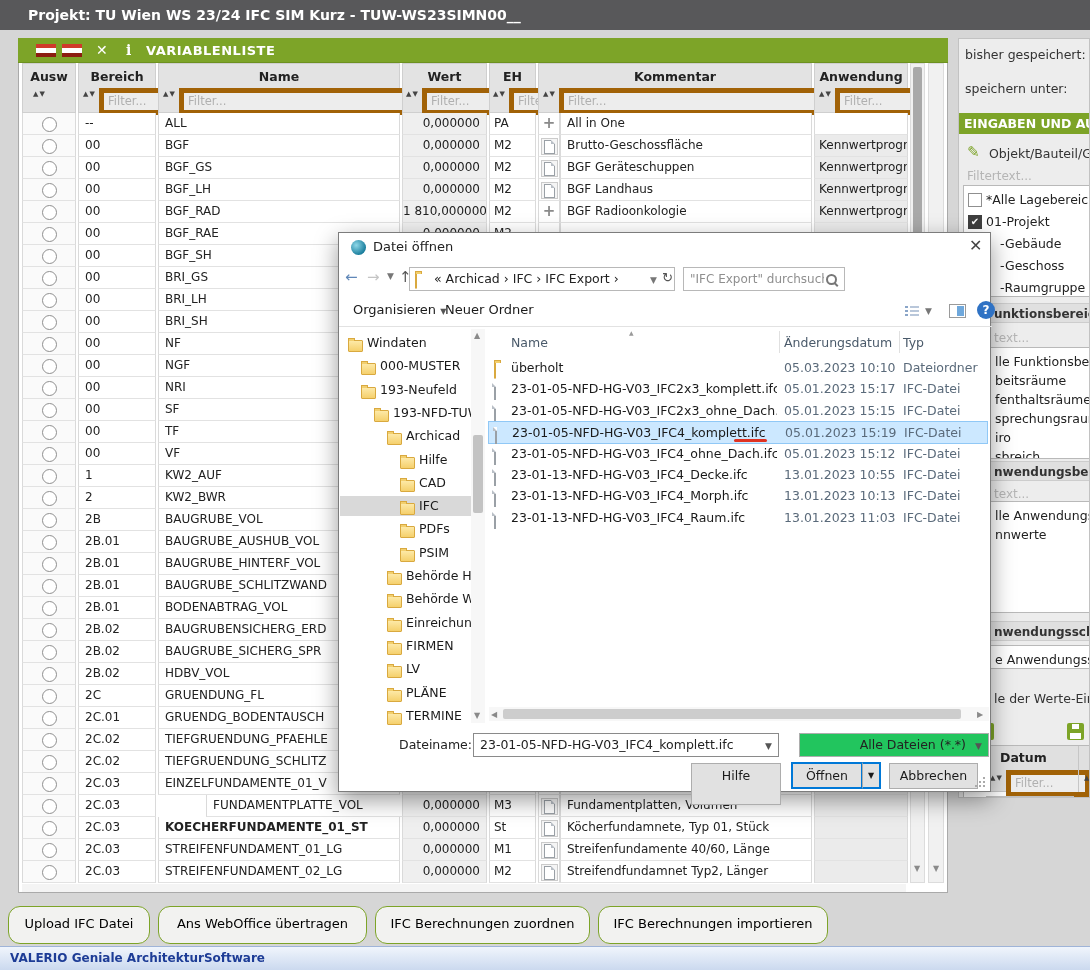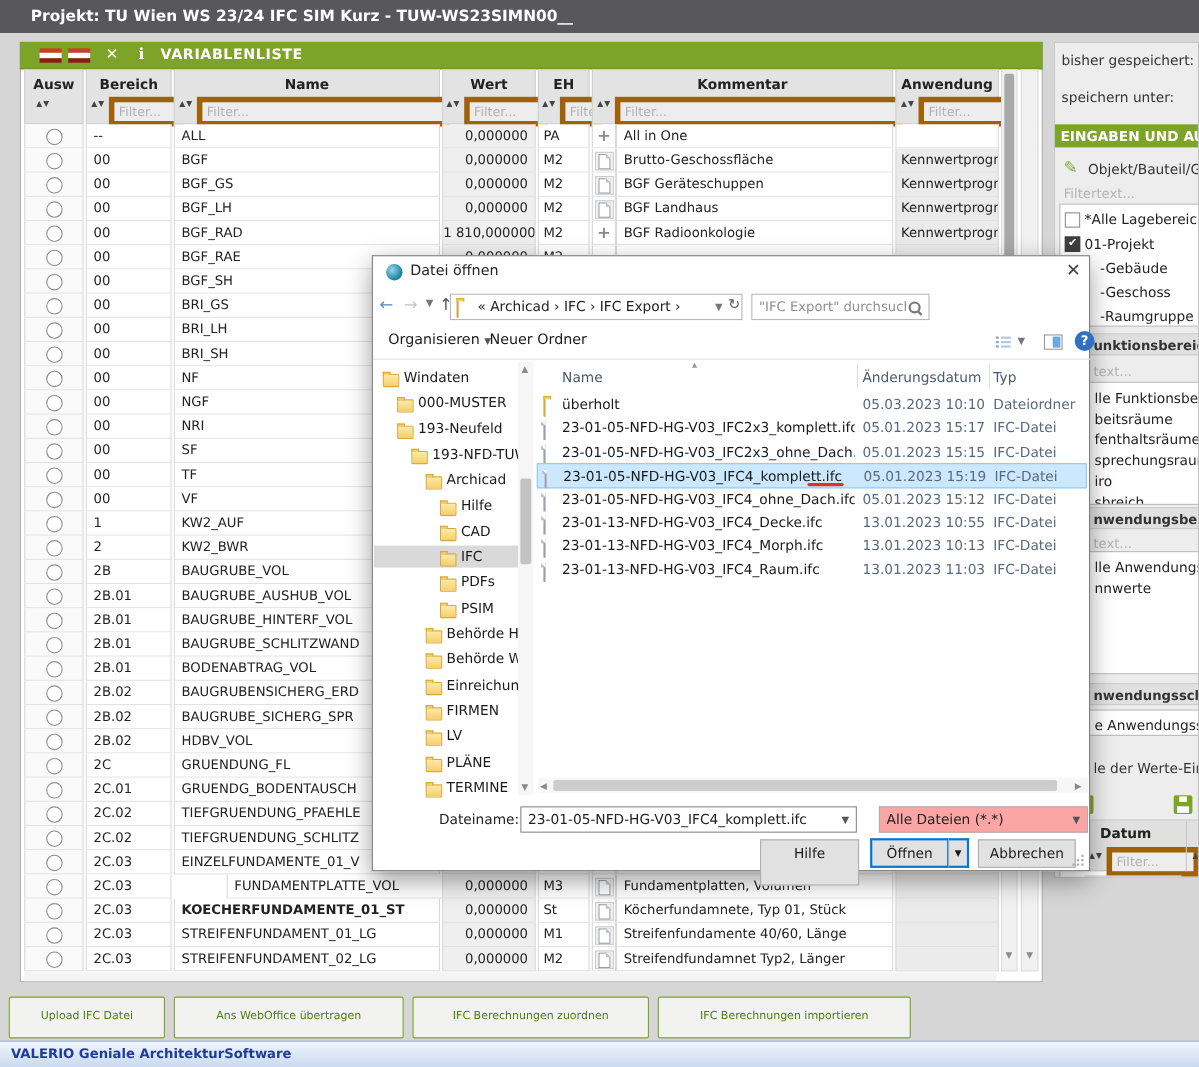--- a/index.html
+++ b/index.html
@@ -73,21 +73,21 @@
   .sbitem{position:absolute;font-size:12.5px;color:#222;white-space:nowrap;height:20px;line-height:20px;}
   .cb{position:absolute;width:12px;height:12px;border:1px solid #8f8f8f;background:#fff;}
   .cb.checked{background:#3f3f3f;border-color:#3f3f3f;color:#fff;font-size:10px;line-height:12px;text-align:center;}
   .phtxt{color:#b5b5b5;font-size:12px;white-space:nowrap;}
   .pencil{color:#7da428;font-size:15px;font-weight:bold;}
   .floppy{position:absolute;width:17px;height:17px;background:#7da428;border-radius:2px;}
   .floppy::before{content:"";position:absolute;top:1px;left:5px;width:7px;height:5px;background:#fff;}
   .floppy::after{content:"";position:absolute;bottom:1px;left:3px;width:11px;height:6px;background:#fff;}
   .thumbh{position:absolute;height:9px;background:#9e9e9e;border-radius:4px;}
   
-  .actbtn{position:absolute;top:906px;height:36px;border:1px solid #7da428;border-radius:2px;background:#f2f2f0;color:#4d7c0f;font-size:10px;text-align:center;line-height:34px;white-space:nowrap;overflow:hidden;}
+  .actbtn{position:absolute;top:906px;height:36px;border:1px solid #7da428;border-radius:12px;background:#f2f2f0;color:#000000;font-size:13px;text-align:center;line-height:34px;white-space:nowrap;overflow:hidden;}
   .statusbar{left:0;top:946px;width:1090px;height:24px;background:linear-gradient(#f0f5fc,#cbd9ef);border-top:1px solid #9fb4d8;color:#1d3c96;font-size:12px;line-height:22px;padding-left:10px;font-weight:bold;}
 </style>
 </head>
 <body>
 
 <div id="app">
 
   <div class="abs titlebar nowrap">
     <span>Projekt: TU Wien WS 23/24 IFC SIM Kurz - TUW-WS23SIMN00__</span>
   </div>
@@ -563,21 +563,21 @@
       <span class="dlg-abs arr" style="left:2px;top:3px;">◀</span>
       <span class="dlg-abs" style="left:14px;top:2px;width:458px;height:10px;background:#cdcdcd;border-radius:2px;"></span>
       <span class="dlg-abs arr" style="left:488px;top:3px;">▶</span>
     </div>
 
     <div class="dlg-abs" style="left:60px;top:504px;width:70px;text-align:right;font-size:12.5px;">Dateiname:</div>
     <div class="dlg-abs combo" style="left:134px;top:500px;width:306px;height:24px;">
       <span class="nowrap" style="display:block;width:280px;">23-01-05-NFD-HG-V03_IFC4_komplett.ifc</span>
       <span class="combov">▼</span>
     </div>
-    <div class="dlg-abs combo" style="left:460px;top:500px;width:190px;height:24px;border-color:#adadad;background:#fca5a5;">
+    <div class="dlg-abs combo" style="left:460px;top:500px;width:190px;height:24px;border-color:#adadad;background:#22c55e;text-align:right;">
       <span class="nowrap" style="display:block;width:160px;">Alle Dateien (*.*)</span>
       <span class="combov">▼</span>
     </div>
 
     <div class="dlg-abs wbtn" style="left:352px;top:530px;width:90px;height:42px;"><span>Hilfe</span></div>
     <div class="dlg-abs wbtn def" style="left:452px;top:529px;width:72px;height:27px;line-height:23px;"><span>Öffnen</span></div>
     <div class="dlg-abs wbtn def" style="left:523px;top:529px;width:19px;height:27px;line-height:23px;font-size:8px;border-left:1px solid #adadad;">▼</div>
     <div class="dlg-abs wbtn" style="left:550px;top:530px;width:89px;height:26px;"><span>Abbrechen</span></div>
     <span class="grip" style="left:644px;top:552px;"></span>
   <div class="treerow" style="left: 1px; top: 100px;">

